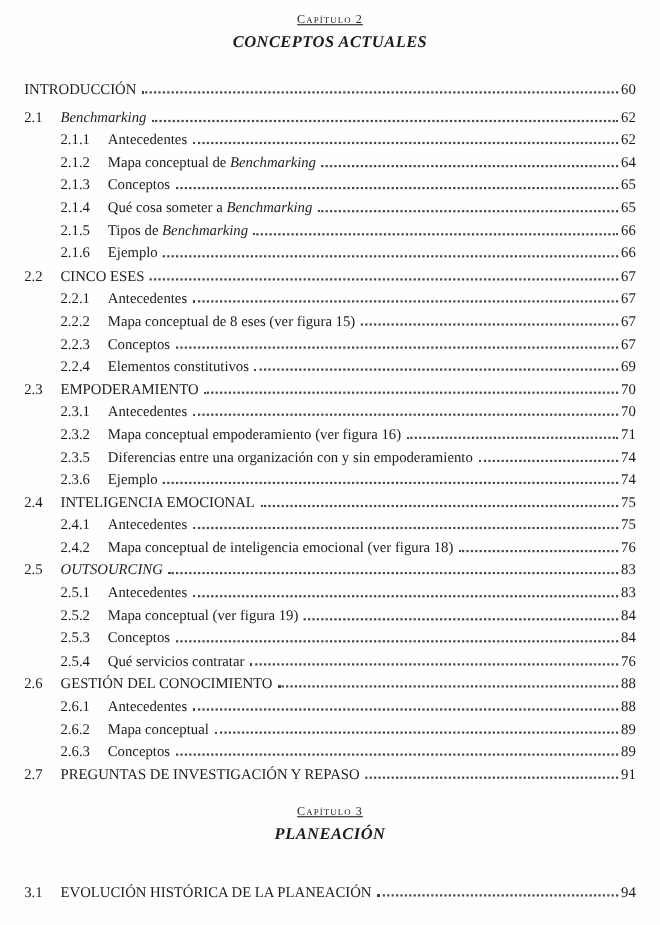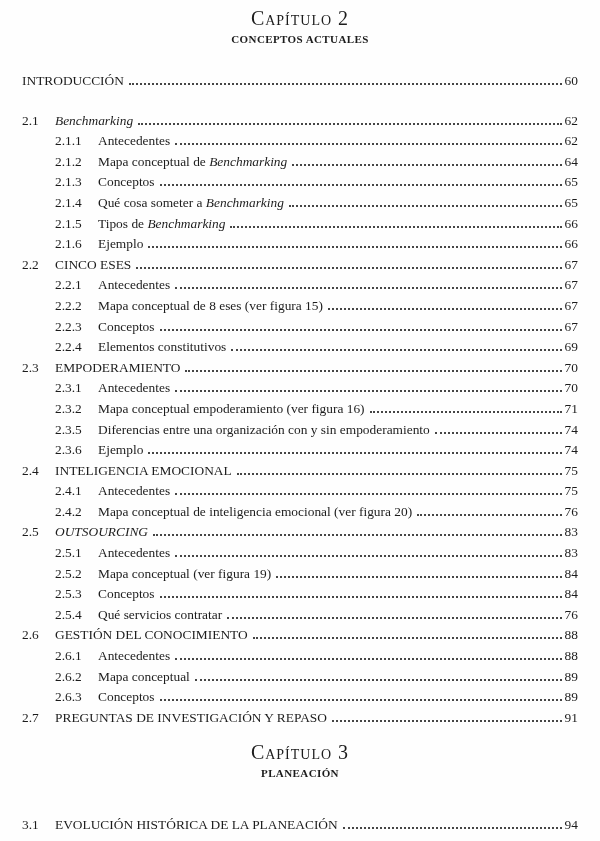--- a/index.html
+++ b/index.html
@@ -16,41 +16,43 @@
     color: #1c1c1c;
     font-family: "Liberation Serif", "DejaVu Serif", serif;
     padding: 8px 22px 0 22px;
     overflow: hidden;
   }
   .chapter-head {
     text-align: center;
   }
   .chapter-kicker {
     font-variant: small-caps;
-    font-size: 20px;
+    font-size: 11px;
     letter-spacing: 1px;
     line-height: 20px;
+    text-decoration: underline;
   }
   .chapter-title {
     font-weight: bold;
-    font-size: 11px;
+    font-size: 15px;
     letter-spacing: 0.4px;
     line-height: 23px;
+    font-style: italic;
   }
   .toc {
     margin-top: 20px;
   }
   .toc-row {
     display: flex;
     align-items: baseline;
     font-size: 13.4px;
     line-height: 20.6px;
     white-space: nowrap;
   }
-  .toc-row.level-0 { margin-bottom: 19px; }
+  .toc-row.level-0 { margin-bottom: 5px; }
   .toc-num { flex: none; }
   .level-0 .toc-num { width: 0; }
   .level-1 .toc-num { width: 33px; }
   .level-2 { padding-left: 33px; }
   .level-2 .toc-num { width: 43px; }
   .toc-label { flex: none; }
   .toc-label .it { font-style: italic; }
   .toc-leader {
     flex: 1;
     min-width: 12px;
@@ -187,21 +189,21 @@
         <span class="toc-page">75</span>
       </div>
       <div class="toc-row level-2">
         <span class="toc-num">2.4.1</span>
         <span class="toc-label"><span>Antecedentes</span></span>
         <span class="toc-leader"></span>
         <span class="toc-page">75</span>
       </div>
       <div class="toc-row level-2">
         <span class="toc-num">2.4.2</span>
-        <span class="toc-label"><span>Mapa conceptual de inteligencia emocional (ver figura 20)</span></span>
+        <span class="toc-label"><span>Mapa conceptual de inteligencia emocional (ver figura 18)</span></span>
         <span class="toc-leader"></span>
         <span class="toc-page">76</span>
       </div>
       <div class="toc-row level-1">
         <span class="toc-num">2.5</span>
         <span class="toc-label"><span class="it">OUTSOURCING</span></span>
         <span class="toc-leader"></span>
         <span class="toc-page">83</span>
       </div>
       <div class="toc-row level-2">

